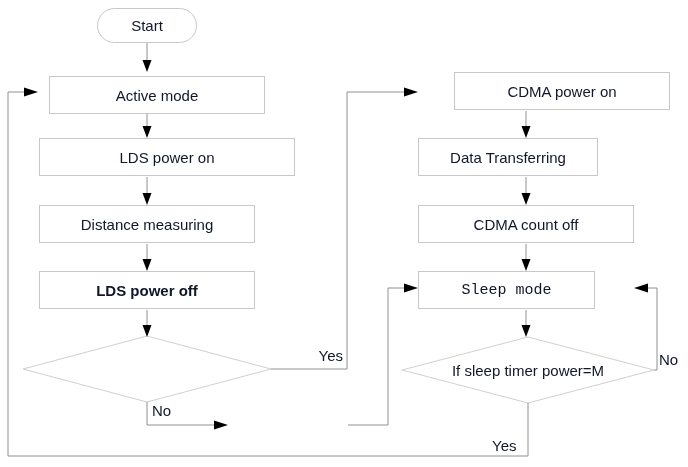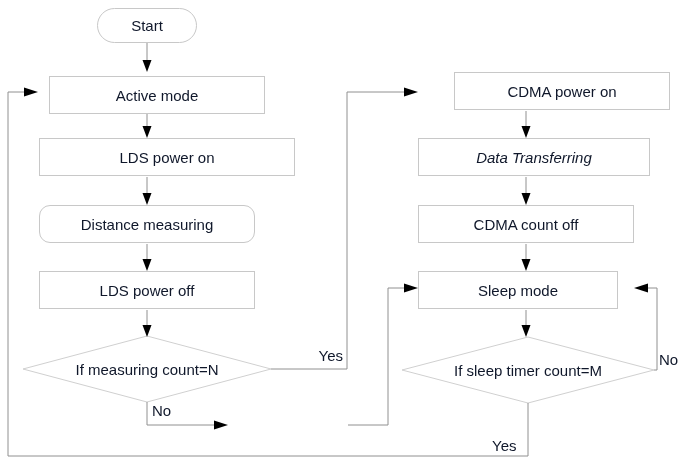--- a/index.html
+++ b/index.html
@@ -110,36 +110,35 @@
       <polygon points="24,87.5 24,96.5 38,92" fill="#000" stroke="none"></polygon>
     </g>
   </svg>
 
   <div class="node terminator" style="left:97px;top:8px;width:100px;height:35px;">Start</div>
 
   <div class="node" style="left:39px;top:76px;width:216px;height:38px;margin-left:10px;">Active mode</div>
 
   <div class="node" style="left:39px;top:138px;width:256px;height:38px;">LDS power on</div>
 
-  <div class="node" style="left:39px;top:205px;width:216px;height:38px;border-radius:11px;">Distance measuring</div>
+  <div class="node" style="left:39px;top:205px;width:216px;height:38px;">Distance measuring</div>
 
-  <div class="node" style="left:39px;top:271px;width:216px;height:38px;">LDS power off</div>
+  <div class="node" style="left:39px;top:271px;width:216px;height:38px;font-weight:bold;">LDS power off</div>
 
-  <div class="decision-label" style="left:23px;top:352px;width:248px;height:34px;">If measuring count=N</div>
 
 
   <div class="node" style="left:418px;top:72px;width:216px;height:38px;margin-left:36px;">CDMA power on</div>
 
-  <div class="node" style="left:418px;top:138px;width:232px;height:38px;font-style:italic;">Data Transferring</div>
+  <div class="node" style="left:418px;top:138px;width:180px;height:38px;">Data Transferring</div>
 
   <div class="node" style="left:418px;top:205px;width:216px;height:38px;">CDMA count off</div>
 
-  <div class="node" style="left:418px;top:271px;width:200px;height:38px;">Sleep mode</div>
+  <div class="node" style="left:418px;top:271px;width:177px;height:38px;font-family:Liberation Mono, monospace;">Sleep mode</div>
 
-  <div class="decision-label" style="left:402px;top:353px;width:252px;height:34px;">If sleep timer count=M</div>
+  <div class="decision-label" style="left:402px;top:353px;width:252px;height:34px;">If sleep timer power=M</div>
 
   <div class="edge-label" style="left:305px;top:347px;width:38px;text-align:right;">Yes</div>
 
   <div class="edge-label" style="left:152px;top:402px;width:34px;">No</div>
 
   <div class="edge-label" style="left:659px;top:351px;width:30px;">No</div>
 
   <div class="edge-label" style="left:492px;top:437px;width:34px;">Yes</div>
 
 </div>

